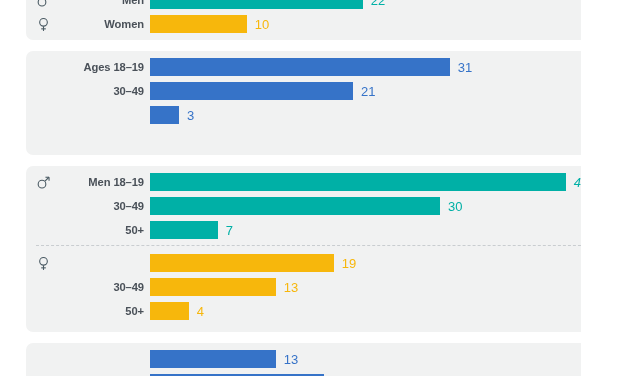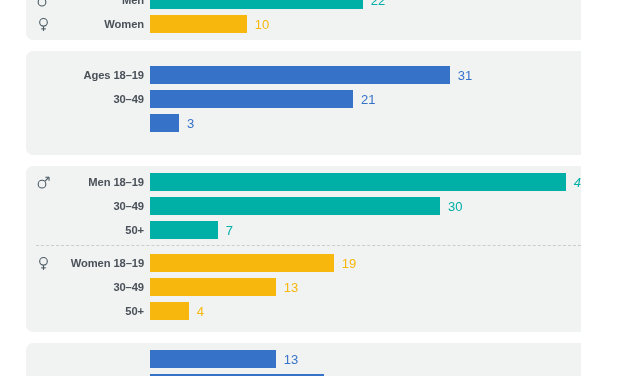--- a/index.html
+++ b/index.html
@@ -122,21 +122,21 @@
             <line x1="6.9" y1="15.8" x2="13.1" y2="15.8"></line>
           </svg>
         </span>
         <div class="row-label">Women</div>
         <div class="bar-track">
           <div class="bar" style="width: 96.7px; background: rgb(247, 183, 12);"></div>
           <div class="bar-value" style="left: 104.7px; color: rgb(247, 183, 12);">10</div>
         </div>
       </div>
     </div>
-    <div class="card" style="top: 51px; padding-top: 15px; padding-bottom: 7px; height: 104px;">
+    <div class="card" style="top: 51px; padding-top: 7px; padding-bottom: 7px; height: 104px;">
       <div class="row">
         <div class="row-label">Ages 18–19</div>
         <div class="bar-track">
           <div class="bar" style="width: 299.77px; background: rgb(54, 115, 200);"></div>
           <div class="bar-value" style="left: 307.77px; color: rgb(54, 115, 200); text-align: right;">31</div>
         </div>
       </div>
       <div class="row">
         <div class="row-label">30–49</div>
         <div class="bar-track">
@@ -183,21 +183,20 @@
       </div>
       <div class="divider" style="border-top-color: rgb(201, 205, 208);"></div>
       <div class="row">
         <span class="gender-icon">
           <svg width="15" height="15" viewBox="0 0 20 20" fill="none" stroke="currentColor" stroke-width="1.45">
             <circle cx="10" cy="7.1" r="5.1"></circle>
             <line x1="10" y1="12.4" x2="10" y2="18.6"></line>
             <line x1="6.9" y1="15.8" x2="13.1" y2="15.8"></line>
           </svg>
         </span>
-        <div class="row-label">Women 18–19</div>
         <div class="bar-track">
           <div class="bar" style="width: 183.73px; background: rgb(247, 183, 12);"></div>
           <div class="bar-value" style="left: 191.73px; color: rgb(247, 183, 12); text-align: center;">19</div>
         </div>
       </div>
       <div class="row">
         <div class="row-label">30–49</div>
         <div class="bar-track">
           <div class="bar" style="width: 125.71px; background: rgb(247, 183, 12);"></div>
           <div class="bar-value" style="left: 133.71px; color: rgb(247, 183, 12);">13</div>

